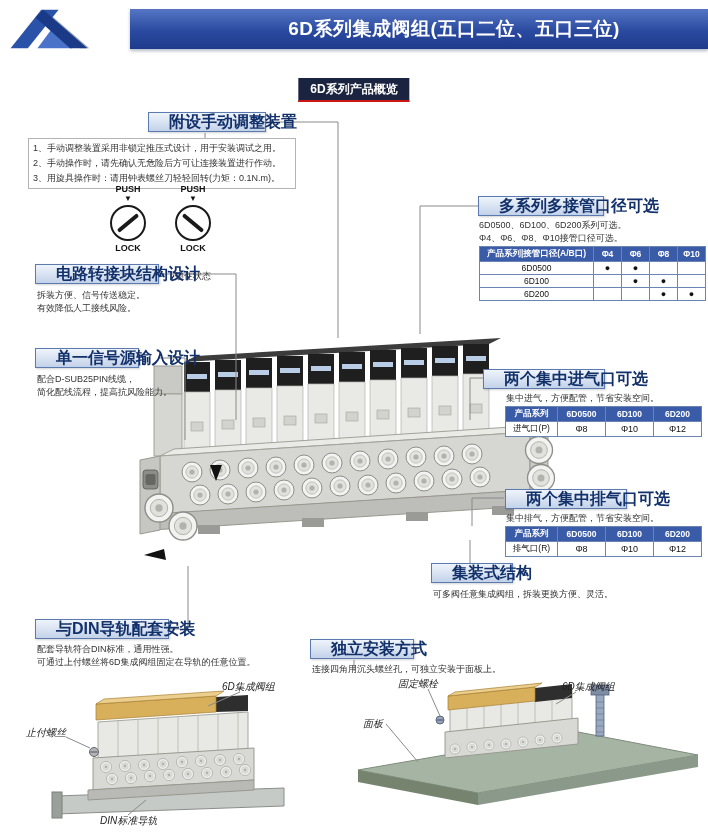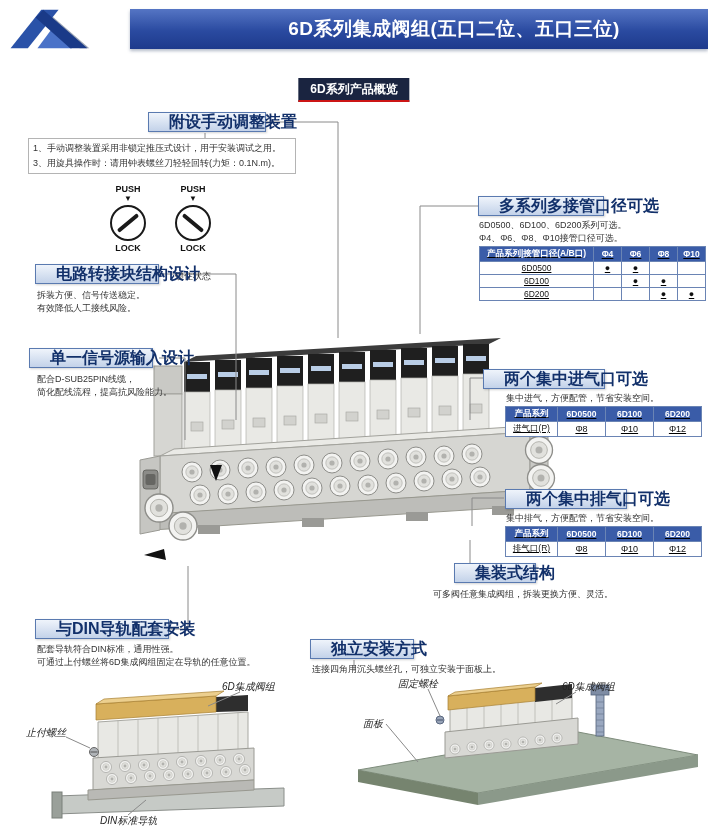--- a/index.html
+++ b/index.html
@@ -42,21 +42,21 @@
   .pl-c { width:36px; height:36px; border:2.5px solid #1a1a1a; border-radius:50%;
           margin:2px auto; position:relative; background:#fff; }
   .slot { position:absolute; left:50%; top:50%; width:26px; height:4px;
           background:#1a1a1a; border-radius:2px; }
   .s1 { transform:translate(-50%,-50%) rotate(-40deg); }
   .s2 { transform:translate(-50%,-50%) rotate(40deg); }
   .pl-cap { font-size:9px; color:#333; margin-top:17px; }
 
   
   .tbl { position:absolute; z-index:3; border-collapse:collapse; table-layout:fixed;
-          background:#fff; font-size:9px;text-decoration:underline; }
+          background:#fff; font-size:9px; }
   .tbl th,.tbl td { border:1px solid #6a84b4; text-align:center; padding:1px 0;
           height:12px; overflow:hidden; white-space:nowrap; }
   .tbl th { background:#3a5ca8; color:#fff; font-weight:bold; font-size:8.5px; }
   .tbl td { color:#111; }
   .tbl td:first-child { font-size:8.5px; }
 
   .plabel { position:absolute; z-index:3; font-size:10px; color:#222; white-space:nowrap;font-style:italic; }
 </style>
 </head>
 <body>
@@ -265,20 +265,21 @@
       <polyline points="428,689 440,716"></polyline>
       <polyline points="576,692 556,704"></polyline>
       <polyline points="386,724 418,762"></polyline>
     </g>
   </svg>
 
   <div class="callout" style="left:148px;top:112px;width:118px">附设手动调整装置</div>
 
   <div class="notes">
     <div>1、手动调整装置采用非锁定推压式设计，用于安装调试之用。</div>
+    <div>2、手动操作时，请先确认无危险后方可让连接装置进行作动。</div>
     <div>3、用旋具操作时：请用钟表螺丝刀轻轻回转(力矩：0.1N.m)。</div>
   </div>
 
   <div class="pl" style="left:97px;top:184px">
     <div class="pl-t">PUSH</div>
     <div class="pl-a">▼</div>
     <div class="pl-c">
         <span class="slot s1"></span>
       </div>
     <div class="pl-t">LOCK</div>
@@ -293,21 +294,21 @@
     <div class="pl-t">LOCK</div>
     <div class="pl-cap">锁住状态</div>
   </div>
 
   <div class="callout" style="left:35px;top:264px;width:124px">电路转接块结构设计</div>
   <div class="desc" style="left:37px;top:289px">
     <div>拆装方便、信号传送稳定。</div>
     <div>有效降低人工接线风险。</div>
   </div>
 
-  <div class="callout" style="left:29px;top:348px;width:124px">单一信号源输入设计</div>
+  <div class="callout" style="left:35px;top:348px;width:104px">单一信号源输入设计</div>
   <div class="desc" style="left:37px;top:373px">
     <div>配合D-SUB25PIN线缆，</div>
     <div>简化配线流程，提高抗风险能力。</div>
   </div>
 
   <div class="callout" style="left:478px;top:196px;width:126px">多系列多接管口径可选</div>
   <div class="desc" style="left:479px;top:219px">
     <div>6D0500、6D100、6D200系列可选。</div>
     <div>Φ4、Φ6、Φ8、Φ10接管口径可选。</div>
   </div>
@@ -394,21 +395,21 @@
     </tr>
     <tr>
       <td>排气口(R)</td>
       <td>Φ8</td>
       <td>Φ10</td>
       <td>Φ12</td>
     </tr>
   </tbody>
     </table>
 
-  <div class="callout" style="left:454px;top:563px;width:82px">集装式结构</div>
+  <div class="callout" style="left:431px;top:563px;width:82px">集装式结构</div>
   <div class="desc" style="left:433px;top:588px">可多阀任意集成阀组，拆装更换方便、灵活。</div>
 
   <div class="callout" style="left:35px;top:619px;width:134px">与DIN导轨配套安装</div>
   <div class="desc" style="left:37px;top:643px">
     <div>配套导轨符合DIN标准，通用性强。</div>
     <div>可通过上付螺丝将6D集成阀组固定在导轨的任意位置。</div>
   </div>
 
   <div class="callout" style="left:310px;top:639px;width:104px">独立安装方式</div>
   <div class="desc" style="left:312px;top:663px">连接四角用沉头螺丝孔，可独立安装于面板上。</div>

